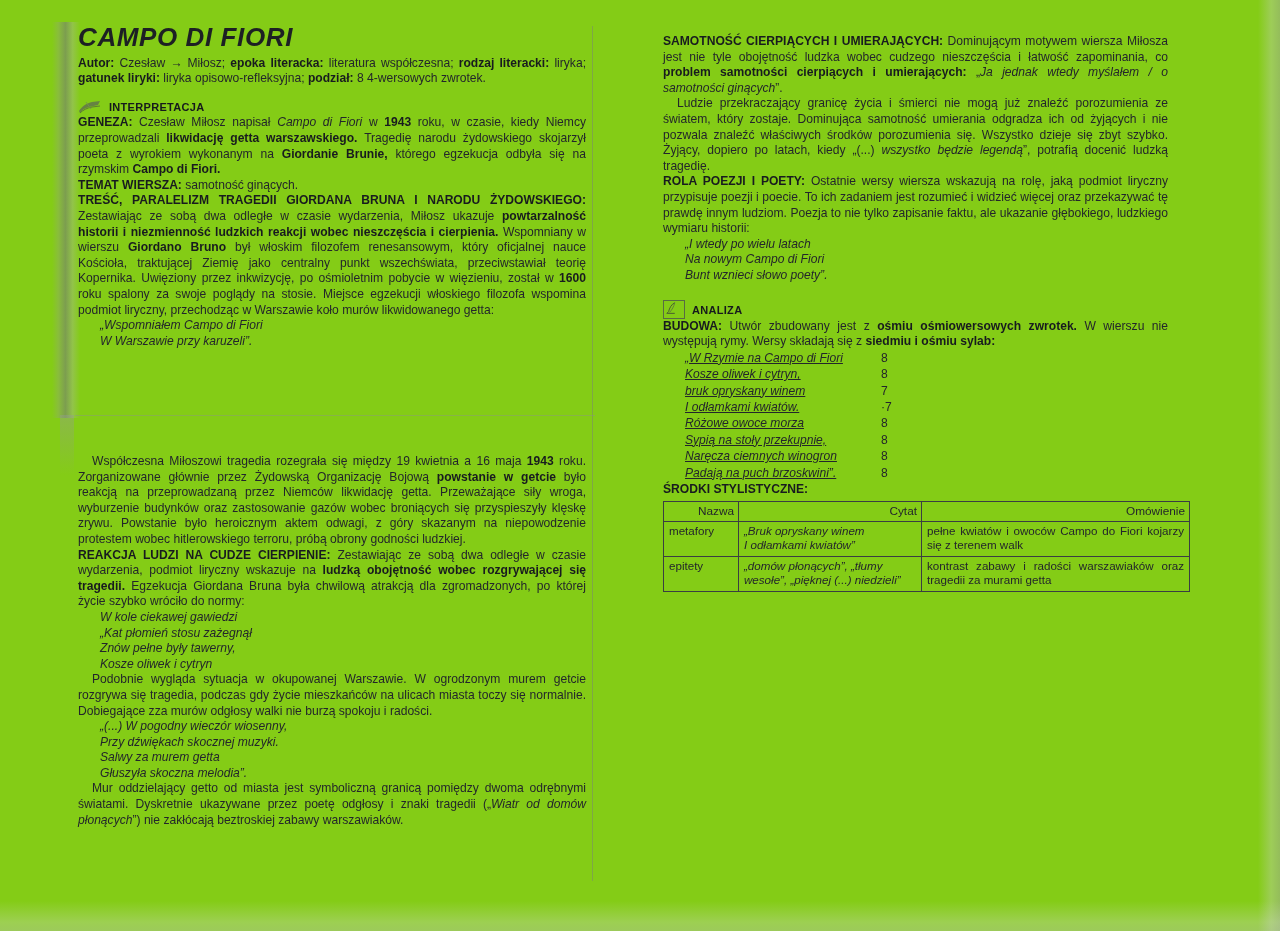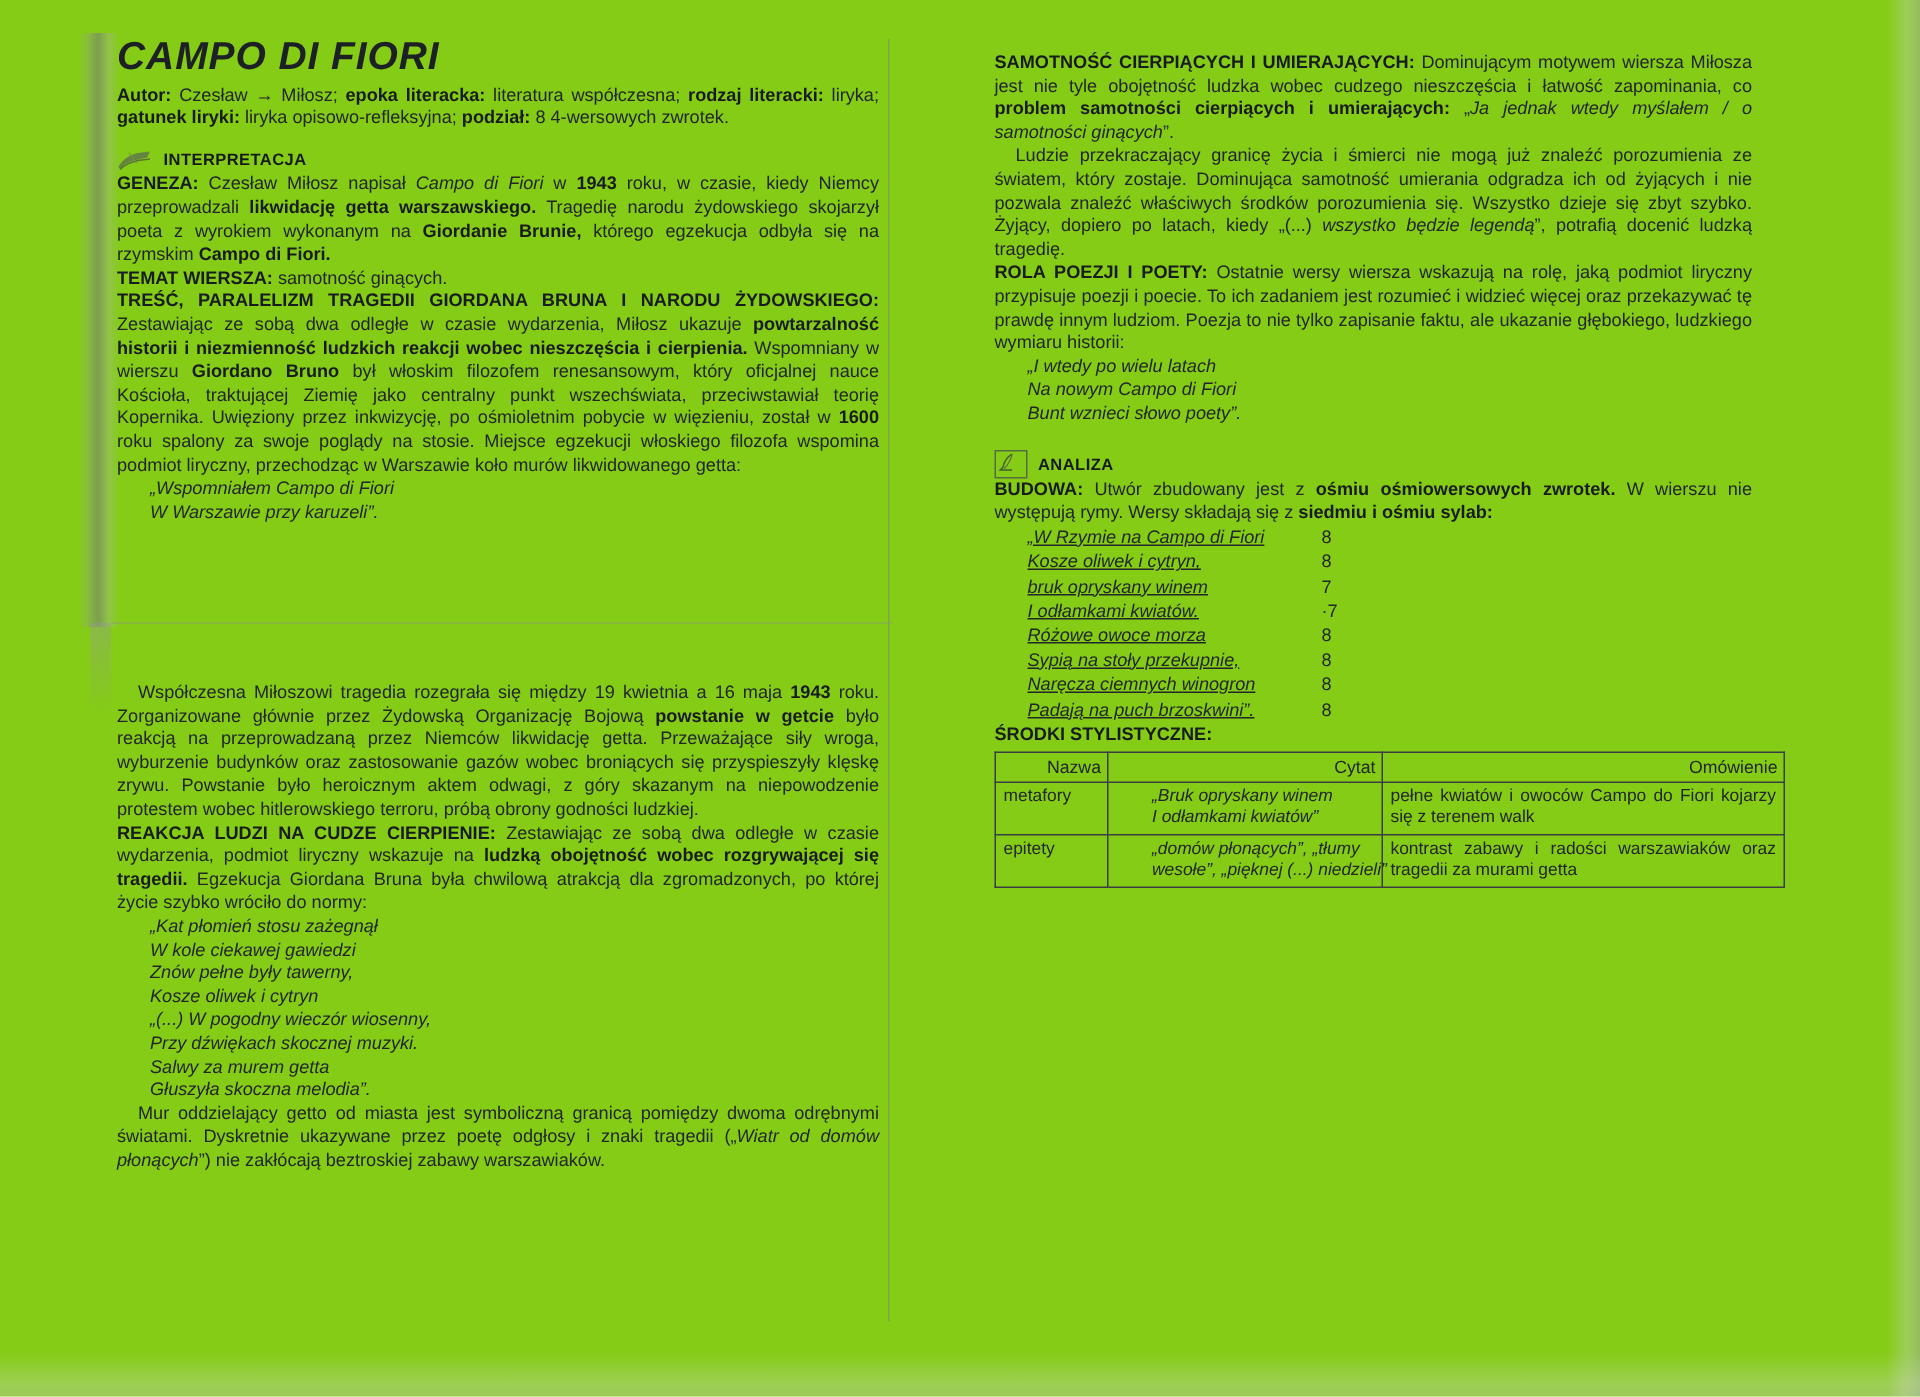--- a/index.html
+++ b/index.html
@@ -168,21 +168,21 @@
     font-weight: normal;
     font-size: 11.8px;
     padding: 2px 4px 3px 4px;
   }
   .tbl td.name { text-align: left; }
   .tbl td.cite { font-style: italic; }
   .c1 { width: 66px; }
   .c2 { width: 174px; }
   .c3 { width: 259px; }
   .just-cite { text-align: justify; }
-  .nowrap { white-space: nowrap; margin-left: 24px; }
+  .nowrap { white-space: nowrap; }
   .blk { display: block; }
 </style>
 </head>
 <body>
 
 <div class="page">
 
   <div class="scan-gutter"></div>
   <div class="scan-gutter-tail"></div>
   <div class="col-divider"></div>
@@ -221,26 +221,27 @@
     </div>
   </div>
 
   <div class="col col-left" style="top:454px;">
 
     <p class="para indent"><span>Współczesna Miłoszowi tragedia rozegrała się między 19 kwietnia a 16 maja </span><b>1943</b><span> roku. Zorganizowane głównie przez Żydowską Organizację Bojową </span><b>powstanie w getcie</b><span> było reakcją na przeprowadzaną przez Niemców likwidację getta. Przeważające siły wroga, wyburzenie budynków oraz zastosowanie gazów wobec broniących się przyspieszyły klęskę zrywu. Powstanie było heroicznym aktem odwagi, z góry skazanym na niepowodzenie protestem wobec hitlerowskiego terroru, próbą obrony godności ludzkiej.</span></p>
 
     <p class="para"><b>REAKCJA LUDZI NA CUDZE CIERPIENIE:</b><span> Zestawiając ze sobą dwa odległe w czasie wydarzenia, podmiot liryczny wskazuje na </span><b>ludzką obojętność wobec rozgrywającej się tragedii.</b><span> Egzekucja Giordana Bruna była chwilową atrakcją dla zgromadzonych, po której życie szybko wróciło do normy:</span></p>
 
     <div class="verse">
+      <div>W kole ciekawej gawiedzi</div>
       <div>„Kat płomień stosu zażegnął</div>
-      <div>W kole ciekawej gawiedzi</div>
       <div>Znów pełne były tawerny,</div>
       <div>Kosze oliwek i cytryn</div>
     </div>
 
+    <p class="para indent">Podobnie wygląda sytuacja w okupowanej Warszawie. W ogrodzonym murem getcie rozgrywa się tragedia, podczas gdy życie mieszkańców na ulicach miasta toczy się normalnie. Dobiegające zza murów odgłosy walki nie burzą spokoju i radości.</p>
 
     <div class="verse">
       <div>„(...) W pogodny wieczór wiosenny,</div>
       <div>Przy dźwiękach skocznej muzyki.</div>
       <div>Salwy za murem getta</div>
       <div>Głuszyła skoczna melodia”.</div>
     </div>
 
     <p class="para indent"><span>Mur oddzielający getto od miasta jest symboliczną granicą pomiędzy dwoma odrębnymi światami. Dyskretnie ukazywane przez poetę odgłosy i znaki tragedii („</span><i>Wiatr od domów płonących</i><span>”) nie zakłócają beztroskiej zabawy warszawiaków.</span></p>
   </div>

